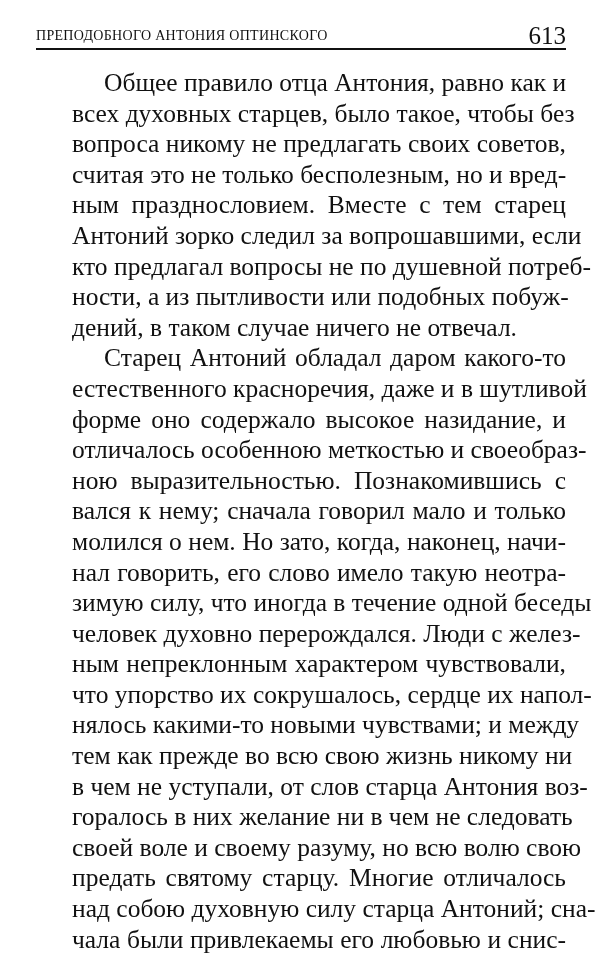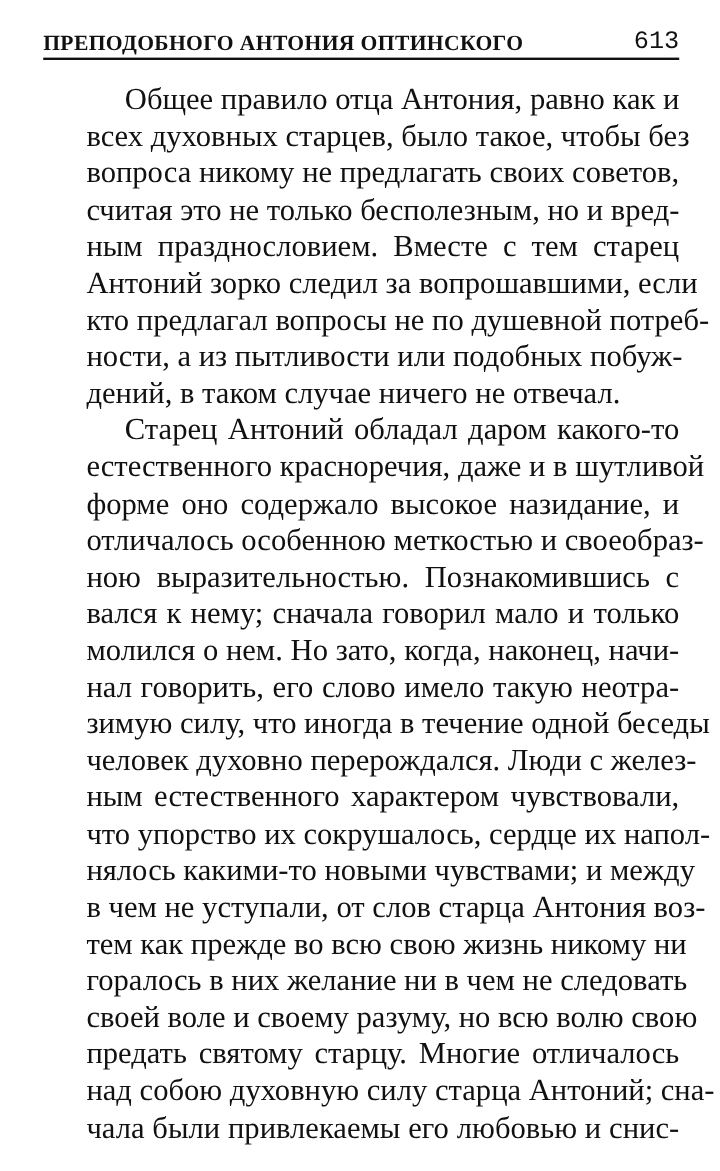--- a/index.html
+++ b/index.html
@@ -1,20 +1,20 @@
 <!DOCTYPE html>
 <html><head>
 <meta charset="utf-8">
 <style>
   html, body { margin: 0; padding: 0; background: #ffffff; }
   body { width: 600px; height: 976px; position: relative; overflow: hidden; }
   .page { position: absolute; left: 36px; top: 0; width: 530px; color: #111; font-family: "Liberation Serif", "DejaVu Serif", serif; }
   .header { position: absolute; left: 0; top: 22px; width: 530px; height: 26px; border-bottom: 2px solid #111; display: flex; justify-content: space-between; align-items: flex-end; }
-  .header .title { font-size: 18px; letter-spacing: 0.3px; line-height: 24px; font-weight: bold; }
-  .header .pnum { font-size: 21px; line-height: 24px; font-family: Liberation Mono, monospace; }
+  .header .title { font-size: 14px; letter-spacing: 0.3px; line-height: 24px; }
+  .header .pnum { font-size: 25px; line-height: 24px; }
   .body { position: absolute; left: 0; top: 68px; width: 530px; }
   .line { font-size: 25.5px; line-height: 30.6px; height: 30.6px; white-space: nowrap; text-align: justify; text-align-last: justify; margin-left: 36px; }
   .line.indent { padding-left: 32px; }
   .line.last { text-align-last: left; }
 </style>
 </head>
 <body>
 
 <div class="page">
   <div class="header">
@@ -38,25 +38,25 @@
       <div class="line indent">Старец Антоний обладал даром какого-то</div>
       <div class="line">естественного красноречия, даже и в шутливой</div>
       <div class="line">форме оно содержало высокое назидание, и</div>
       <div class="line">отличалось особенною меткостью и своеобраз-</div>
       <div class="line">ною выразительностью. Познакомившись с</div>
       <div class="line">вался к нему; сначала говорил мало и только</div>
       <div class="line">молился о нем. Но зато, когда, наконец, начи-</div>
       <div class="line">нал говорить, его слово имело такую неотра-</div>
       <div class="line">зимую силу, что иногда в течение одной беседы</div>
       <div class="line">человек духовно перерождался. Люди с желез-</div>
-      <div class="line">ным естественного характером чувствовали,</div>
+      <div class="line">ным непреклонным характером чувствовали,</div>
       <div class="line">что упорство их сокрушалось, сердце их напол-</div>
       <div class="line">нялось какими-то новыми чувствами; и между</div>
+      <div class="line">тем как прежде во всю свою жизнь никому ни</div>
       <div class="line">в чем не уступали, от слов старца Антония воз-</div>
-      <div class="line">тем как прежде во всю свою жизнь никому ни</div>
       <div class="line">горалось в них желание ни в чем не следовать</div>
       <div class="line">своей воле и своему разуму, но всю волю свою</div>
       <div class="line">предать святому старцу. Многие отличалось</div>
       <div class="line">над собою духовную силу старца Антоний; сна-</div>
       <div class="line">чала были привлекаемы его любовью и снис-</div>
     </div>
   </div>
 </div>
 
 </body></html>

